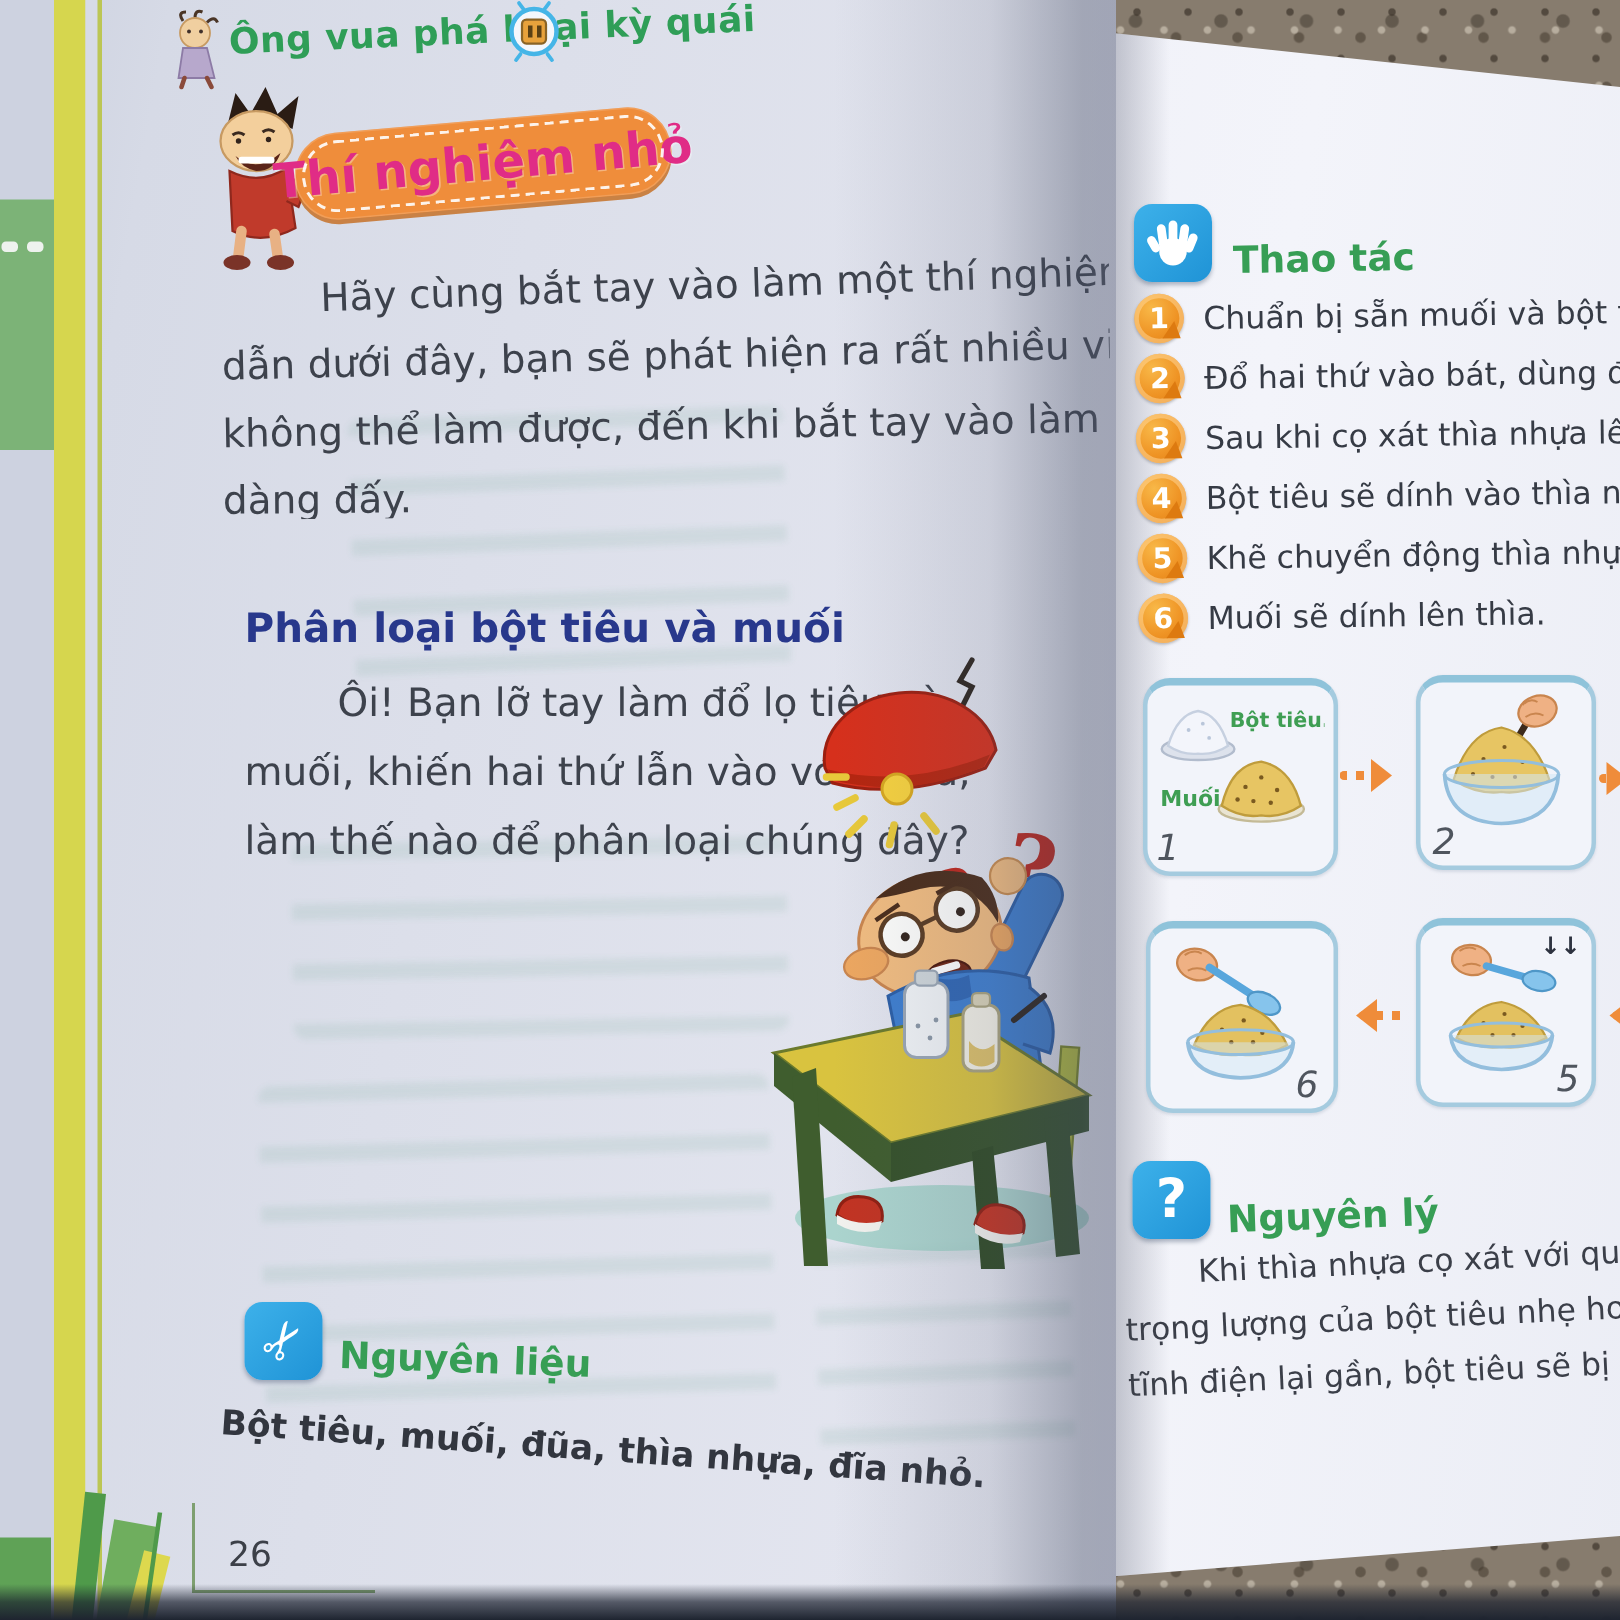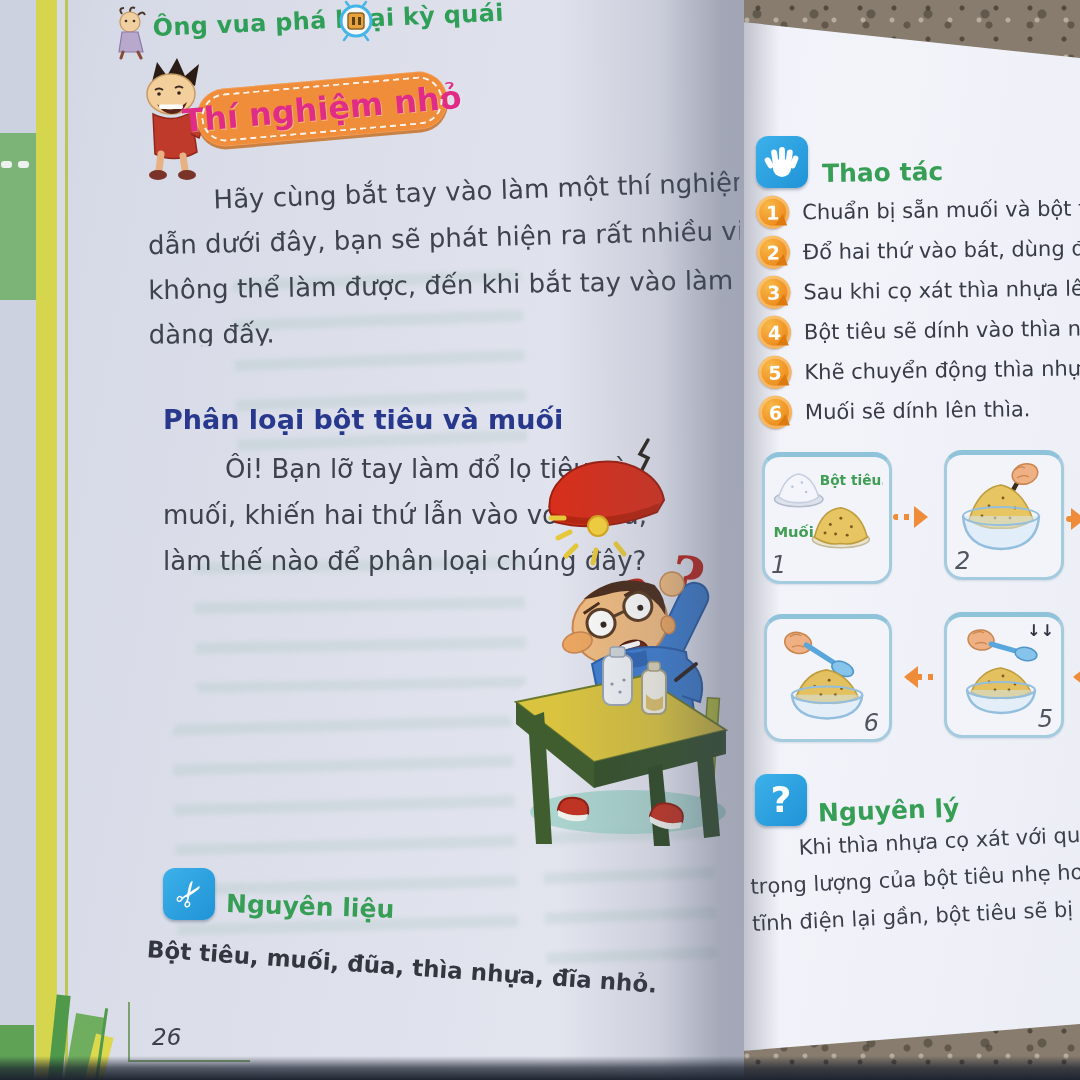--- a/index.html
+++ b/index.html
@@ -416,19 +416,19 @@
     </svg>
 
     <div class="abs tile" style="left:163px;top:868px;">
       <div class="scis">✂</div>
     </div>
     <div class="abs green-title materials-title" style="left:226px;top:892px;">Nguyên liệu</div>
     <div class="abs materials-text" style="left:148px;top:936px;">Bột tiêu, muối, đũa, thìa nhựa, đĩa nhỏ.</div>
 
     <div class="abs corner-line" style="left:128px;top:1002px;width:2px;height:60px;"></div>
     <div class="abs corner-line" style="left:128px;top:1060px;width:122px;height:2px;"></div>
-    <div class="abs page-num" style="left:152px;top:1024px;font-style:italic;">26</div>
+    <div class="abs page-num" style="left:152px;top:1024px;">26</div>
 
     <div class="abs gutter-shadow"></div>
   </div>
 
   <div class="abs dark-band"></div>
 </div>
 
 </body></html>

